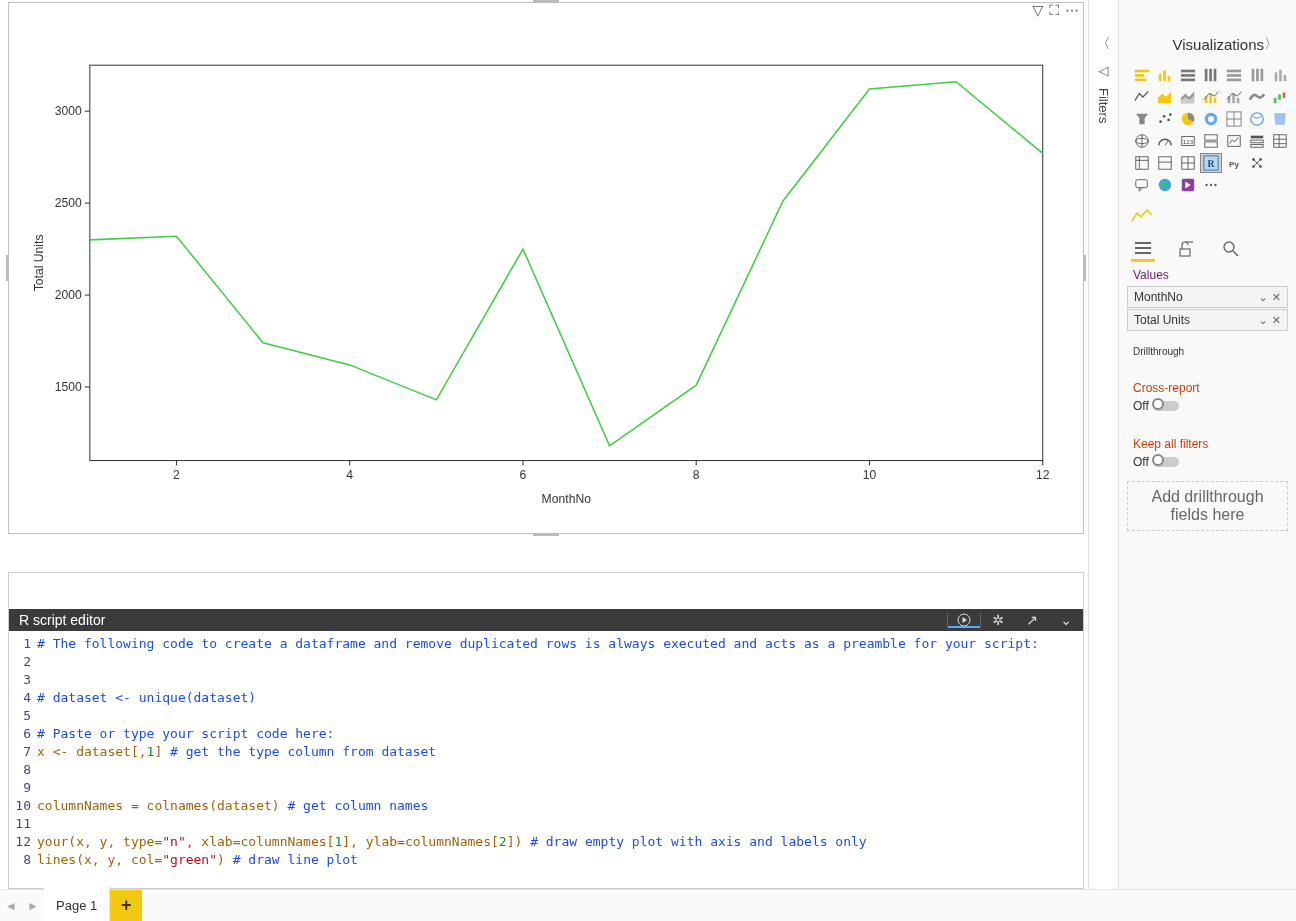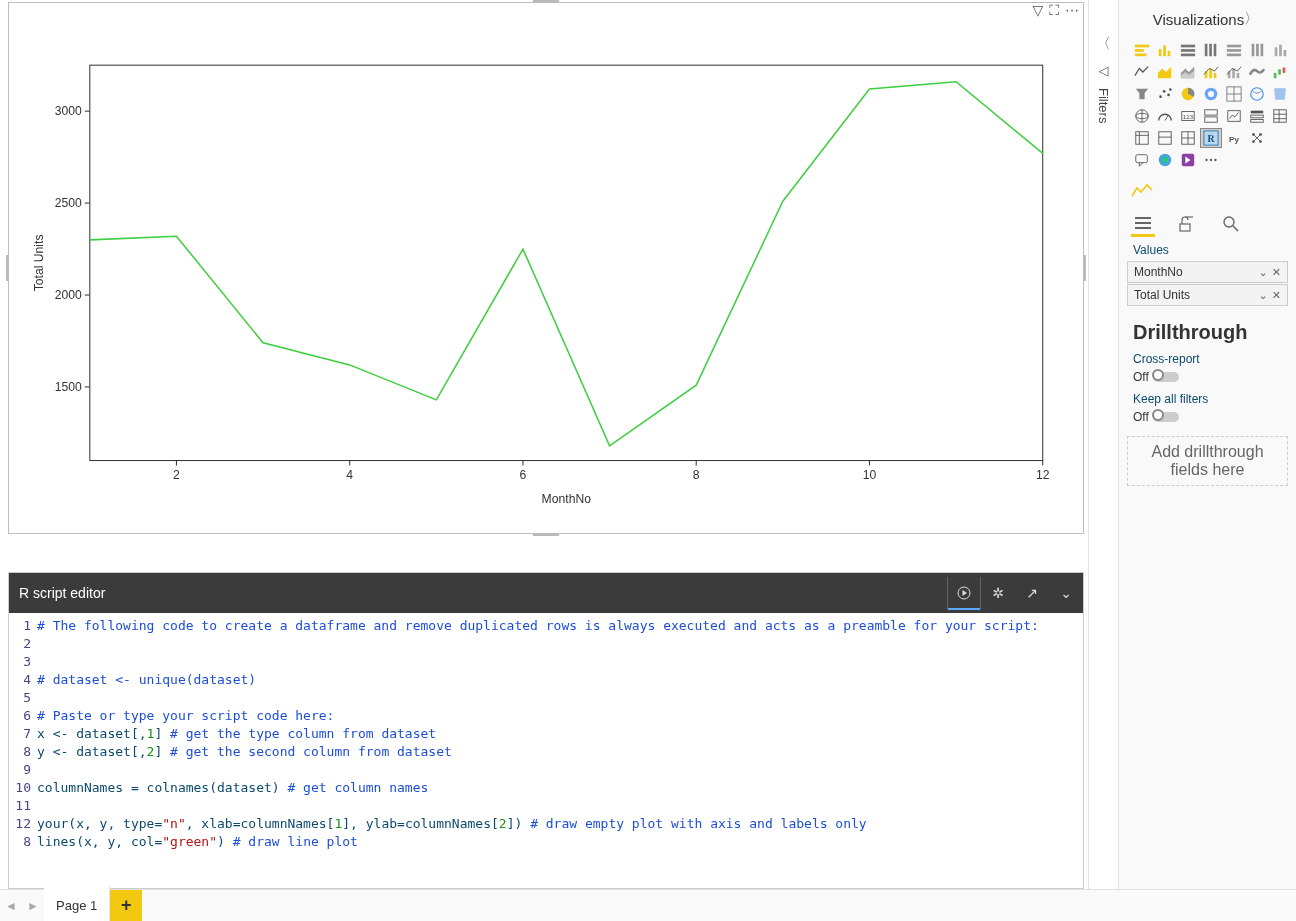--- a/index.html
+++ b/index.html
@@ -6,46 +6,46 @@
 body { font-family: "Segoe UI", Arial, sans-serif; font-size: 13px; background: #fff; color: #333; width: 1296px; height: 921px; overflow: hidden; position: relative; }
 
 .main-layout { display: flex; height: 889px; }
 .canvas-area { flex: 1; position: relative; overflow: hidden; }
 .right-collapsed { width: 30px; border-left: 1px solid #e1e1e1; display: flex; flex-direction: column; align-items: center; padding-top: 35px; gap: 10px; }
 .right-collapsed .chev { font-size: 14px; color: #555; cursor: pointer; }
 .right-collapsed .vlabel { writing-mode: vertical-rl; text-orientation: mixed; font-size: 13px; color: #444; }
 .right-collapsed .icon { font-size: 13px; color: #555; }
 
 .viz-pane { width: 178px; border-left: 1px solid #e1e1e1; background: #f9f9f9; display: flex; flex-direction: column; }
-.viz-header { display: flex; justify-content: center; align-items: center; padding: 10px 18px 10px 14px; }
+.viz-header { display: flex; justify-content: flex-end; align-items: center; padding: 10px 18px 10px 14px; margin-top: 25px; }
 .viz-header .title { font-size: 15px; color: #333; }
 .viz-header .arrow { font-size: 14px; color: #666; }
 
 .viz-icons { display: grid; grid-template-columns: repeat(7, 22px); gap: 2px 1px; padding: 2px 10px 8px 12px; }
 .viz-icons .vi { width: 22px; height: 20px; display: flex; align-items: center; justify-content: center; cursor: pointer; border: 1px solid transparent; position: relative; }
 .vi svg { width: 18px; height: 16px; }
 .vi.selected { background: #d0d0d0; border: 1px solid #888; }
 
 .line-thumb { padding: 4px 12px 6px; }
 .line-thumb svg { width: 22px; height: 18px; }
 
 .tab-btns { display: flex; padding: 4px 12px 0; gap: 20px; }
 .tab-btn { width: 24px; height: 24px; display: flex; align-items: center; justify-content: center; cursor: pointer; border-bottom: 3px solid transparent; }
 .tab-btn.active { border-bottom-color: #F2C811; }
 .tab-btn svg { width: 18px; height: 18px; }
 
-.section-hdr { font-size: 12px; color: #0c4a6e; padding: 6px 14px 4px; }
+.section-hdr { font-size: 12px; color: #701a75; padding: 6px 14px 4px; }
 .field-well { margin: 0 8px 4px; }
 .field-item { display: flex; justify-content: space-between; align-items: center; border: 1px solid #ccc; background: #f3f3f3; padding: 3px 6px; font-size: 12px; margin-bottom: 1px; }
 .field-item .acts { display: flex; gap: 4px; color: #666; font-size: 11px; }
 .field-item .acts span { cursor: pointer; }
 
-.drill-hdr { font-size: 20px; font-weight: 700; padding: 10px 14px 6px; color: #333; }
+.drill-hdr { font-size: 10px; font-weight: 400; padding: 10px 14px 6px; color: #333; }
 .toggle-row { padding: 2px 14px 6px; }
-.toggle-label { font-size: 12px; color: #0c4a6e; margin-bottom: 4px; }
+.toggle-label { font-size: 12px; color: #c2410c; margin-bottom: 4px; margin-top: 16px; }
 .toggle { display: flex; align-items: center; gap: 4px; font-size: 12px; }
 .toggle .track { width: 26px; height: 10px; background: #ccc; border-radius: 5px; position: relative; }
 .toggle .knob { width: 12px; height: 12px; border-radius: 50%; background: #fff; border: 2px solid #888; position: absolute; left: -1px; top: -3px; }
 
 .drill-drop { margin: 6px 8px; border: 1px dashed #ccc; padding: 6px 8px; font-size: 16px; color: #666; text-align: center; }
 
 
 .visual-container { position: absolute; left: 8px; top: 2px; right: 4px; height: 532px; border: 1px solid #bfbfbf; }
 .visual-toolbar { position: absolute; right: 4px; top: -1px; display: flex; gap: 6px; }
 .visual-toolbar .tb-icon { font-size: 14px; color: #555; cursor: pointer; }
@@ -55,35 +55,35 @@
 .axis-title { font-size: 12px; fill: #333; font-family: Arial, sans-serif; }
 
 .visual-handle { position: absolute; left: 50%; transform: translateX(-50%); background: #bbb; }
 .handle-top { top: -3px; width: 26px; height: 3px; }
 .handle-bottom { bottom: -3px; width: 26px; height: 3px; }
 .handle-left { left: -3px; top: 50%; width: 3px; height: 26px; transform: translateY(-50%); }
 .handle-right { right: -3px; top: 50%; width: 3px; height: 26px; transform: translateY(-50%); left: auto; }
 
 
 .r-editor { position: absolute; left: 8px; right: 4px; top: 572px; bottom: 0; border: 1px solid #ccc; background: #fff; }
-.r-editor-head { background: #3b3b3b; color: #fff; display: flex; justify-content: space-between; align-items: center; padding: 4px 0 4px 10px; height: 40px; }
+.r-editor-head { background: #3b3b3b; color: #fff; display: flex; justify-content: space-between; align-items: center; padding: 4px 0 4px 10px; height: 22px; margin-top: 36px; }
 .r-editor-head .rh-title { font-size: 14px; }
 .r-editor-head .rh-actions { display: flex; height: 100%; }
 .rh-btn { width: 34px; height: 100%; display: flex; align-items: center; justify-content: center; cursor: pointer; color: #ddd; font-size: 14px; }
 .rh-btn.run { border-left: 1px solid #666; border-right: 1px solid #666; position: relative; }
 .rh-btn.run::after { content:''; position:absolute; left:0; right:0; bottom:-1px; height:2px; background:#58a8ff; }
 
 .editor-body { font-family: Consolas, monospace; font-size: 13px; line-height: 18px; padding: 4px 0; }
 .code-line { display: flex; }
 .lineno { width: 28px; text-align: right; color: #448; padding-right: 6px; user-select: none; }
 .code { white-space: pre; }
 .c-comment { color: #1d4ed8; }
 .c-str { color: #b01515; }
 .c-num { color: #1a8f1a; }
-.c-code { color: #0c4a6e; margin-top: 39px; }
+.c-code { color: #a16207; margin-top: 39px; }
 
 
 .page-tabs { position: absolute; left: 0; right: 0; bottom: 0; height: 32px; border-top: 1px solid #e1e1e1; display: flex; align-items: center; background: #fafafa; }
 .pt-nav { width: 22px; height: 32px; display: flex; align-items: center; justify-content: center; color: #aaa; cursor: pointer; font-size: 12px; }
 .pt-tab { padding: 0 12px; height: 40px; display: flex; align-items: center; font-size: 13px; border-right: 1px solid #e5e5e5; background: #fff; cursor: pointer; }
 .pt-add { width: 32px; height: 32px; background: #F2C811; display: flex; align-items: center; justify-content: center; font-size: 18px; font-weight: bold; color: #333; cursor: pointer; }
 </style>
 </head>
 <body>
 
@@ -168,21 +168,20 @@
           <div class="code-line">
             <span class="lineno">6</span>
             <span class="code"><span class="c-comment"># Paste or type your script code here:</span></span>
           </div>
           <div class="code-line">
             <span class="lineno">7</span>
             <span class="code"><span class="c-code">x &lt;- dataset[,</span><span class="c-num">1</span><span class="c-code">] </span><span class="c-comment"># get the type column from dataset</span></span>
           </div>
           <div class="code-line">
             <span class="lineno">8</span>
-            <span class="code"><span class="c-code">y &lt;- dataset[,</span><span class="c-num">2</span><span class="c-code">] </span><span class="c-comment"># get the second column from dataset</span></span>
           </div>
           <div class="code-line">
             <span class="lineno">9</span>
             <span class="code"></span>
           </div>
           <div class="code-line">
             <span class="lineno">10</span>
             <span class="code"><span class="c-code">columnNames = colnames(dataset) </span><span class="c-comment"># get column names</span></span>
           </div>
           <div class="code-line">

